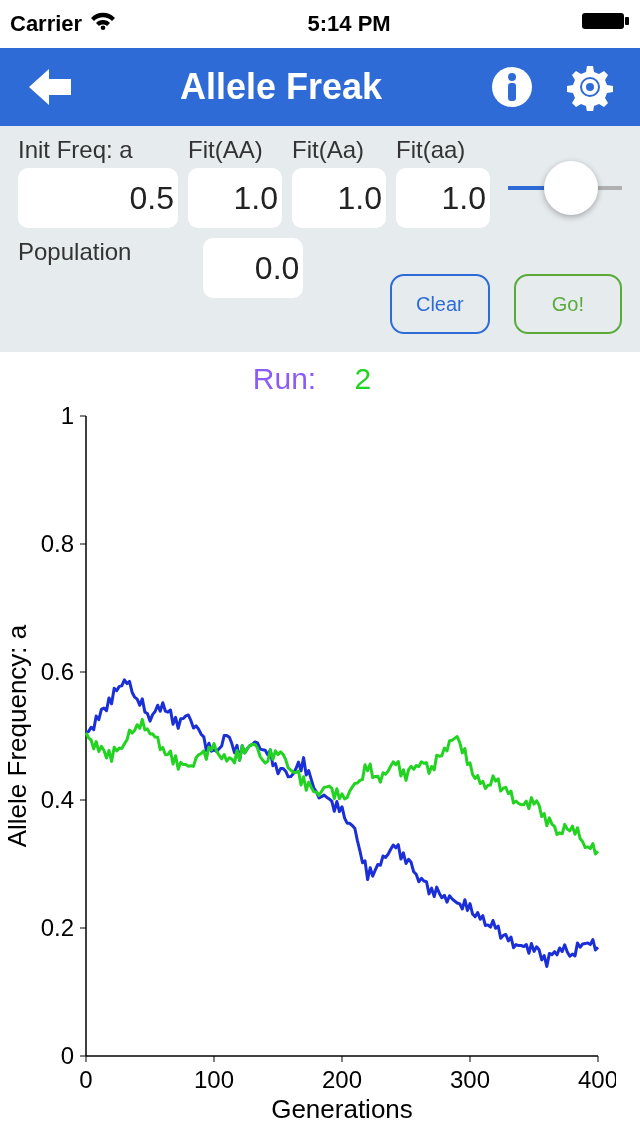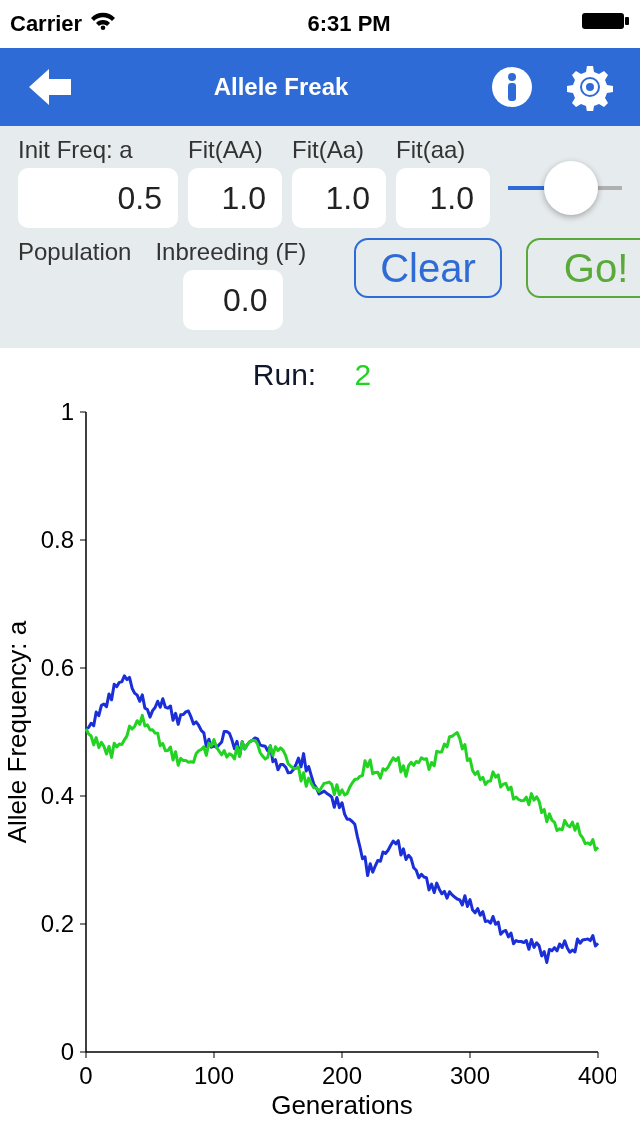--- a/index.html
+++ b/index.html
@@ -1,56 +1,56 @@
 <!DOCTYPE html>
 <html><head>
 <meta charset="utf-8">
 <style>
   * { box-sizing: border-box; margin: 0; padding: 0; }
   html, body { width: 640px; height: 1136px; font-family: -apple-system, "Helvetica Neue", Arial, sans-serif; background: #fff; overflow: hidden; }
   .statusbar { height: 48px; background: #fff; display: flex; align-items: center; justify-content: space-between; padding: 0 10px; font-size: 22px; font-weight: 600; color: #000; }
   .sb-left { display: flex; align-items: center; gap: 8px; }
   .sb-right { display: flex; align-items: center; }
   .navbar { height: 78px; background: #2f6bd6; display: flex; align-items: center; justify-content: space-between; padding: 0 20px; }
-  .navtitle { color: #fff; font-size: 24px; font-weight: 700; text-align: center; flex: 1; }
+  .navtitle { color: #fff; font-size: 36px; font-weight: 700; text-align: center; flex: 1; }
   .navbtn { width: 60px; height: 60px; display: flex; align-items: center; justify-content: center; }
   .navright { display: flex; gap: 18px; }
   .panel { background: #e6ebee; padding: 10px 18px 18px 18px; }
   .row { display: flex; align-items: flex-end; gap: 10px; }
   .field { display: flex; flex-direction: column; }
   .flabel { font-size: 24px; color: #333; margin-bottom: 4px; white-space: nowrap; }
-  .finput { background: #fff; border: none; border-radius: 10px; height: 60px; font-size: 32px; text-align: right; padding: 0 16px; width: 100%; color: #222;}
+  .finput { background: #fff; border: none; border-radius: 10px; height: 60px; font-size: 32px; text-align: right; padding: 0 4px; width: 100%; color: #222;}
   .slider-wrap { flex: 1; display: flex; align-items: center; height: 80px; position: relative; margin-left: 8px; }
   .slider-track { position: absolute; top: 50%; left: 0; right: 0; height: 4px; transform: translateY(-50%); }
   .slider-fill { position: absolute; left: 0; top: 0; height: 100%; background: #2f6bd6; }
   .slider-rest { position: absolute; right: 0; top: 0; height: 100%; background: #b0b0b0; }
   .slider-thumb { position: absolute; top: 50%; width: 54px; height: 54px; background: #fff; border-radius: 50%; transform: translate(-50%, -50%); box-shadow: 0 2px 6px rgba(0,0,0,0.3); }
   .row2 { margin-top: 10px; display: flex; align-items: flex-start; gap: 24px; }
-  .btn { height: 60px; border-radius: 14px; background: transparent; font-size: 40px; display: flex; align-items: center; justify-content: center; padding: 0 24px; }
+  .btn { height: 60px; border-radius: 14px; background: transparent; font-size: 20px; display: flex; align-items: center; justify-content: center; padding: 0 24px; margin-top: 36px; }
   .btn-clear { border: 2px solid #2f6bd6; color: #2f6bd6; }
   .btn-go { border: 2px solid #5aaa3a; color: #5aaa3a; padding: 0 36px; }
   .chart-area { padding: 10px 24px 0 8px; }
   .run-line { text-align: center; font-size: 30px; }
-  .run-label { color: #0f172a; }
+  .run-label { color: #8b5cf6; }
   .run-num { color: #22d322; margin-left: 30px; }
   .chart-box { width: 100%; }
 </style>
 </head>
 <body>
 
 <div class="statusbar">
   <div class="sb-left">
     <span>Carrier</span>
     <span>
       <svg width="26" height="20" viewBox="0 0 26 20">
           <path d="M1 7 C7 0 19 0 25 7 L22 10 C17 5 9 5 4 10 Z M6 12 C9 8 17 8 20 12 L17 15 C15 13 11 13 9 15 Z M13 19 a2.3 2.3 0 1 0 0-4.6 a2.3 2.3 0 0 0 0 4.6 Z" fill="#000"></path>
         </svg>
     </span>
   </div>
-  <div style="font-weight:700">6:31 PM</div>
+  <div style="font-weight:700">5:14 PM</div>
   <div class="sb-right">
     <span>
       <svg width="48" height="20" viewBox="0 0 48 20">
           <rect x="0" y="2" width="42" height="16" rx="3" fill="#000"></rect>
           <rect x="43" y="6" width="4" height="8" rx="1" fill="#000"></rect>
         </svg>
     </span>
   </div>
 </div>
 
@@ -105,21 +105,20 @@
         <div class="slider-rest" id="slider-rest" style="left: 55%; width: 45%;"></div>
       </div>
       <div class="slider-thumb" id="slider-thumb" style="left: 55%;"></div>
     </div>
   </div>
   <div class="row2">
     <div class="field" style="width:160px">
       <div class="flabel">Population</div>
     </div>
     <div class="field" style="width:200px">
-      <div class="flabel">Inbreeding (F)</div>
       <input class="finput" style="width: 100px; margin-left: 28px;" value="0.0">
     </div>
     <div style="flex:1"></div>
     <div class="btn btn-clear">Clear</div>
     <div class="btn btn-go">Go!</div>
   </div>
 </div>
 
 <div class="chart-area">
   <div class="run-line">

